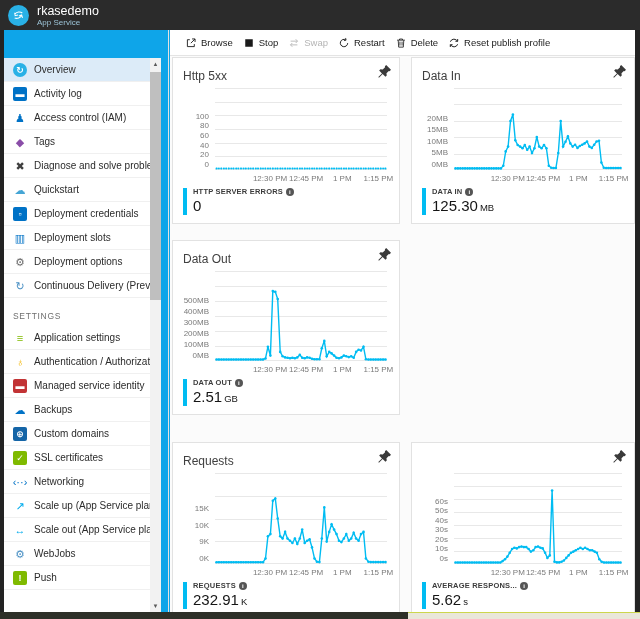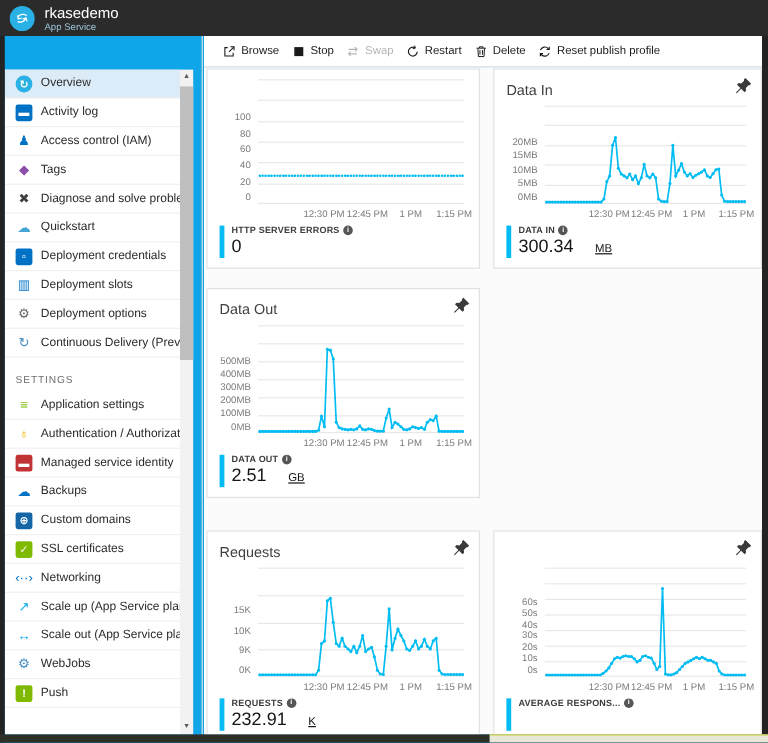--- a/index.html
+++ b/index.html
@@ -84,21 +84,21 @@
   .xrow { flex:none; height:14px; position:relative; margin-left:32px; margin-right:2px; }
   .xlab { position:absolute; top:4px; font-size:8px; color:#7a7a7a; transform:translateX(-50%); white-space:nowrap; }
   .legend { flex:none; height:33px; display:flex; gap:6px; padding-top:3px; }
   .lbar { width:4px; height:27px; margin-top:1px; flex:none; }
   .ltxt { display:flex; flex-direction:column; }
   .llabel-row { display:flex; align-items:center; gap:3px; font-size:7.5px; font-weight:bold;
     color:#3c3c3c; letter-spacing:.2px; white-space:nowrap; }
   .info-dot { width:8px; height:8px; border-radius:50%; background:#555; color:#fff; font-size:6px;
     line-height:8px; text-align:center; font-weight:bold; flex:none; }
   .lvalue { font-size:15px; color:#151515; margin-top:1px; white-space:nowrap; }
-  .lunit { font-size:9.5px; margin-left:18px;text-decoration:underline; }
+  .lunit { font-size:9.5px; margin-left:2px; }
 </style>
 </head>
 <body>
 
 <div class="app">
 
   <div class="header">
     <span class="logo"><svg viewBox="0 0 22 22">
           <circle cx="11" cy="11" r="11" fill="#29b1e6"></circle>
           <path d="M7 13.6c2.6 1.1 6.1-.1 7.6-3.1M15.2 13.4l-.9-3-2.9 1M15 8.4C12.7 6.6 9.3 7 7.4 9.2M7 8.1l.5 3.1 3-.7" stroke="#fff" stroke-width="1.1" fill="none"></path>
@@ -258,20 +258,23 @@
 
   <div class="sb">
     <div class="sb-up">▲</div>
     <div class="sb-thumb"></div>
     <div class="sb-down">▼</div>
   </div>
   <div class="vdiv"></div>
 
   <div class="content">
     <div class="card" id="card-0">
+        <div class="card-head"><span class="card-title">Http 5xx</span><span class="pin"><svg viewBox="0 0 16 16">
+              <path fill="#3a3a3a" d="M9.8 1.1l5.1 5.1-1.4 1.4-.9-.2-2.5 2.5.3 2.4-1.4 1.4-3-3-3.9 3.9-.7-.7 3.9-3.9-3-3 1.4-1.4 2.4.3 2.5-2.5-.2-.9z"></path>
+            </svg></span></div>
         <div class="plot-zone">
           <div class="ycol">
             <span class="ylab" style="top: 16.6667%;">100</span>
             <span class="ylab" style="top: 33.3333%;">80</span>
             <span class="ylab" style="top: 50%;">60</span>
             <span class="ylab" style="top: 66.6667%;">40</span>
             <span class="ylab" style="top: 83.3333%;">20</span>
             <span class="ylab" style="top: 100%;">0</span>
           </div>
           <div class="plot">
@@ -474,21 +477,21 @@
           <span class="xlab" style="left: 74%;">1 PM</span>
           <span class="xlab" style="left: 95%;">1:15 PM</span>
         </div>
         <div class="legend">
           <div class="lbar" style="background: rgb(0, 188, 242);"></div>
           <div class="ltxt">
             <div class="llabel-row">
               <span>DATA IN</span>
               <span class="info-dot">i</span>
             </div>
-            <div class="lvalue"><span>300.34</span><span class="lunit">MB</span></div>
+            <div class="lvalue"><span>125.30</span><span class="lunit">MB</span></div>
           </div>
         </div>
       </div>
     <div class="card" id="card-2">
         <div class="card-head"><span class="card-title">Data Out</span><span class="pin"><svg viewBox="0 0 16 16">
               <path fill="#3a3a3a" d="M9.8 1.1l5.1 5.1-1.4 1.4-.9-.2-2.5 2.5.3 2.4-1.4 1.4-3-3-3.9 3.9-.7-.7 3.9-3.9-3-3 1.4-1.4 2.4.3 2.5-2.5-.2-.9z"></path>
             </svg></span></div>
         <div class="plot-zone">
           <div class="ycol">
             <span class="ylab" style="top: 16.6667%;">500MB</span>
@@ -812,20 +815,21 @@
           <span class="xlab" style="left: 74%;">1 PM</span>
           <span class="xlab" style="left: 95%;">1:15 PM</span>
         </div>
         <div class="legend">
           <div class="lbar" style="background: rgb(0, 188, 242);"></div>
           <div class="ltxt">
             <div class="llabel-row">
               <span>AVERAGE RESPONS...</span>
               <span class="info-dot">i</span>
             </div>
+            <div class="lvalue"><span>5.62</span><span class="lunit">s</span></div>
           </div>
         </div>
       </div>
   </div>
 
   <div class="edge-l"></div>
   <div class="edge-r"></div>
   <div class="bstrip"></div>
   <div class="bstrip-r"></div>
 </div>

